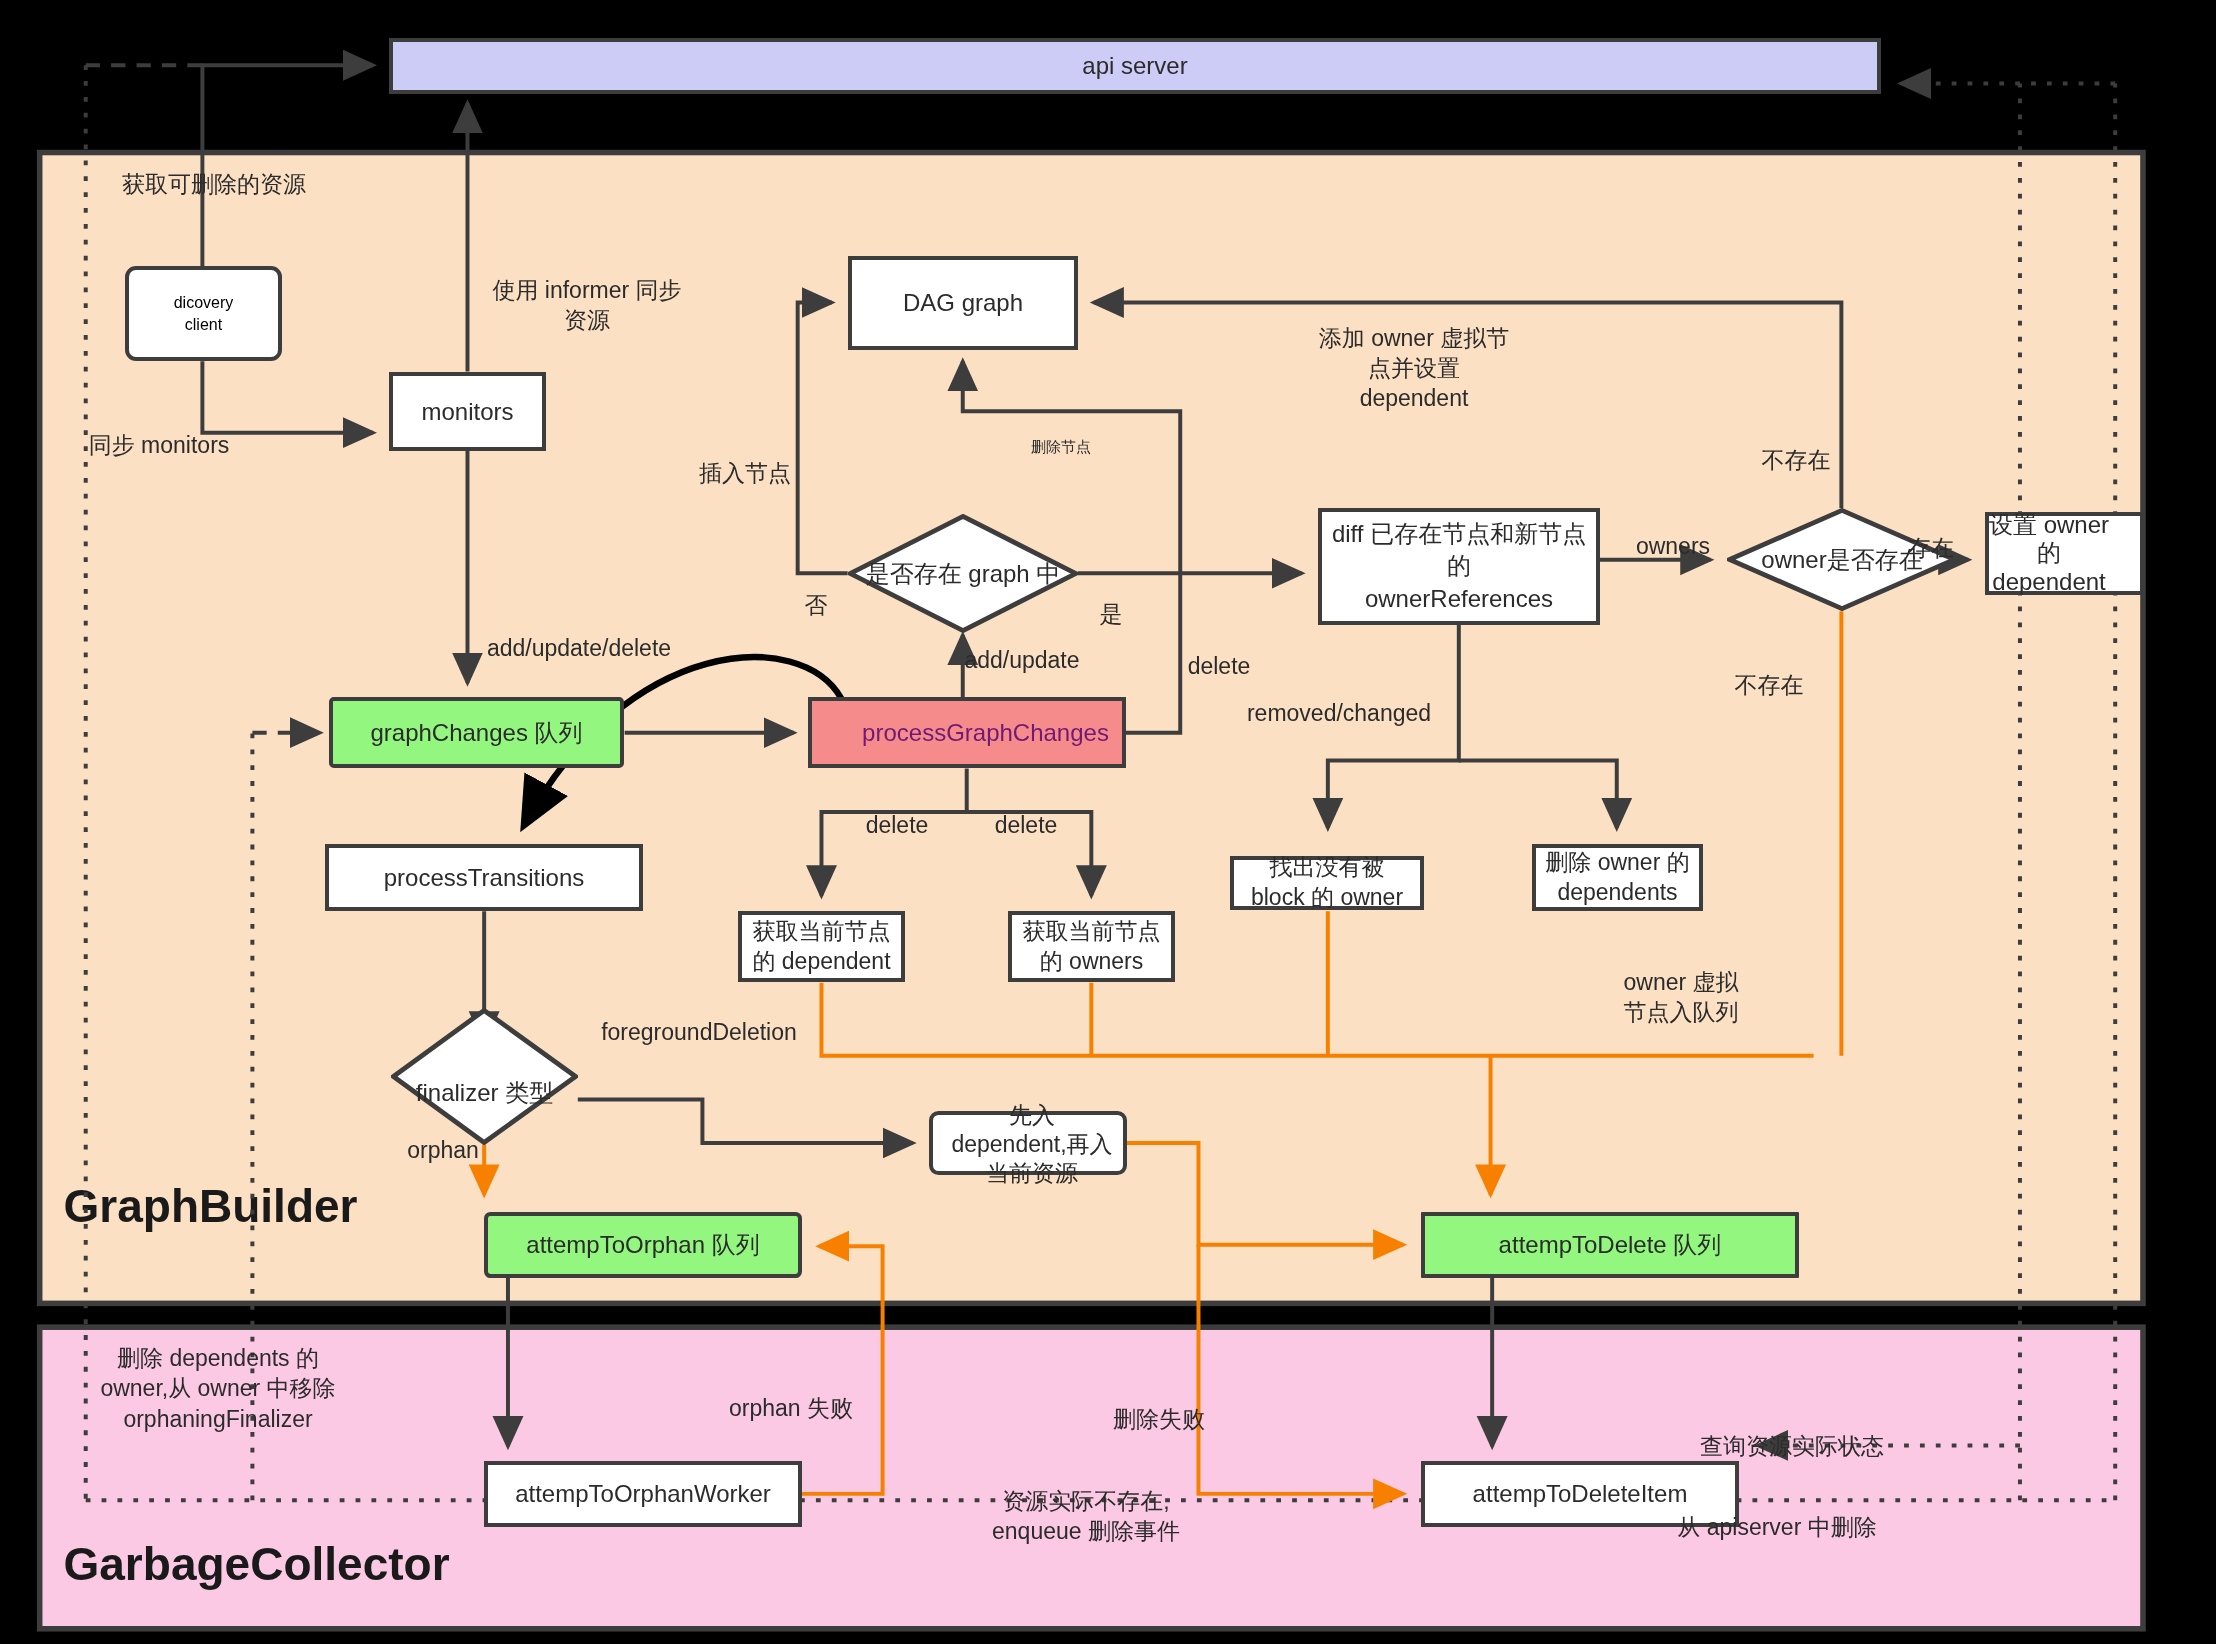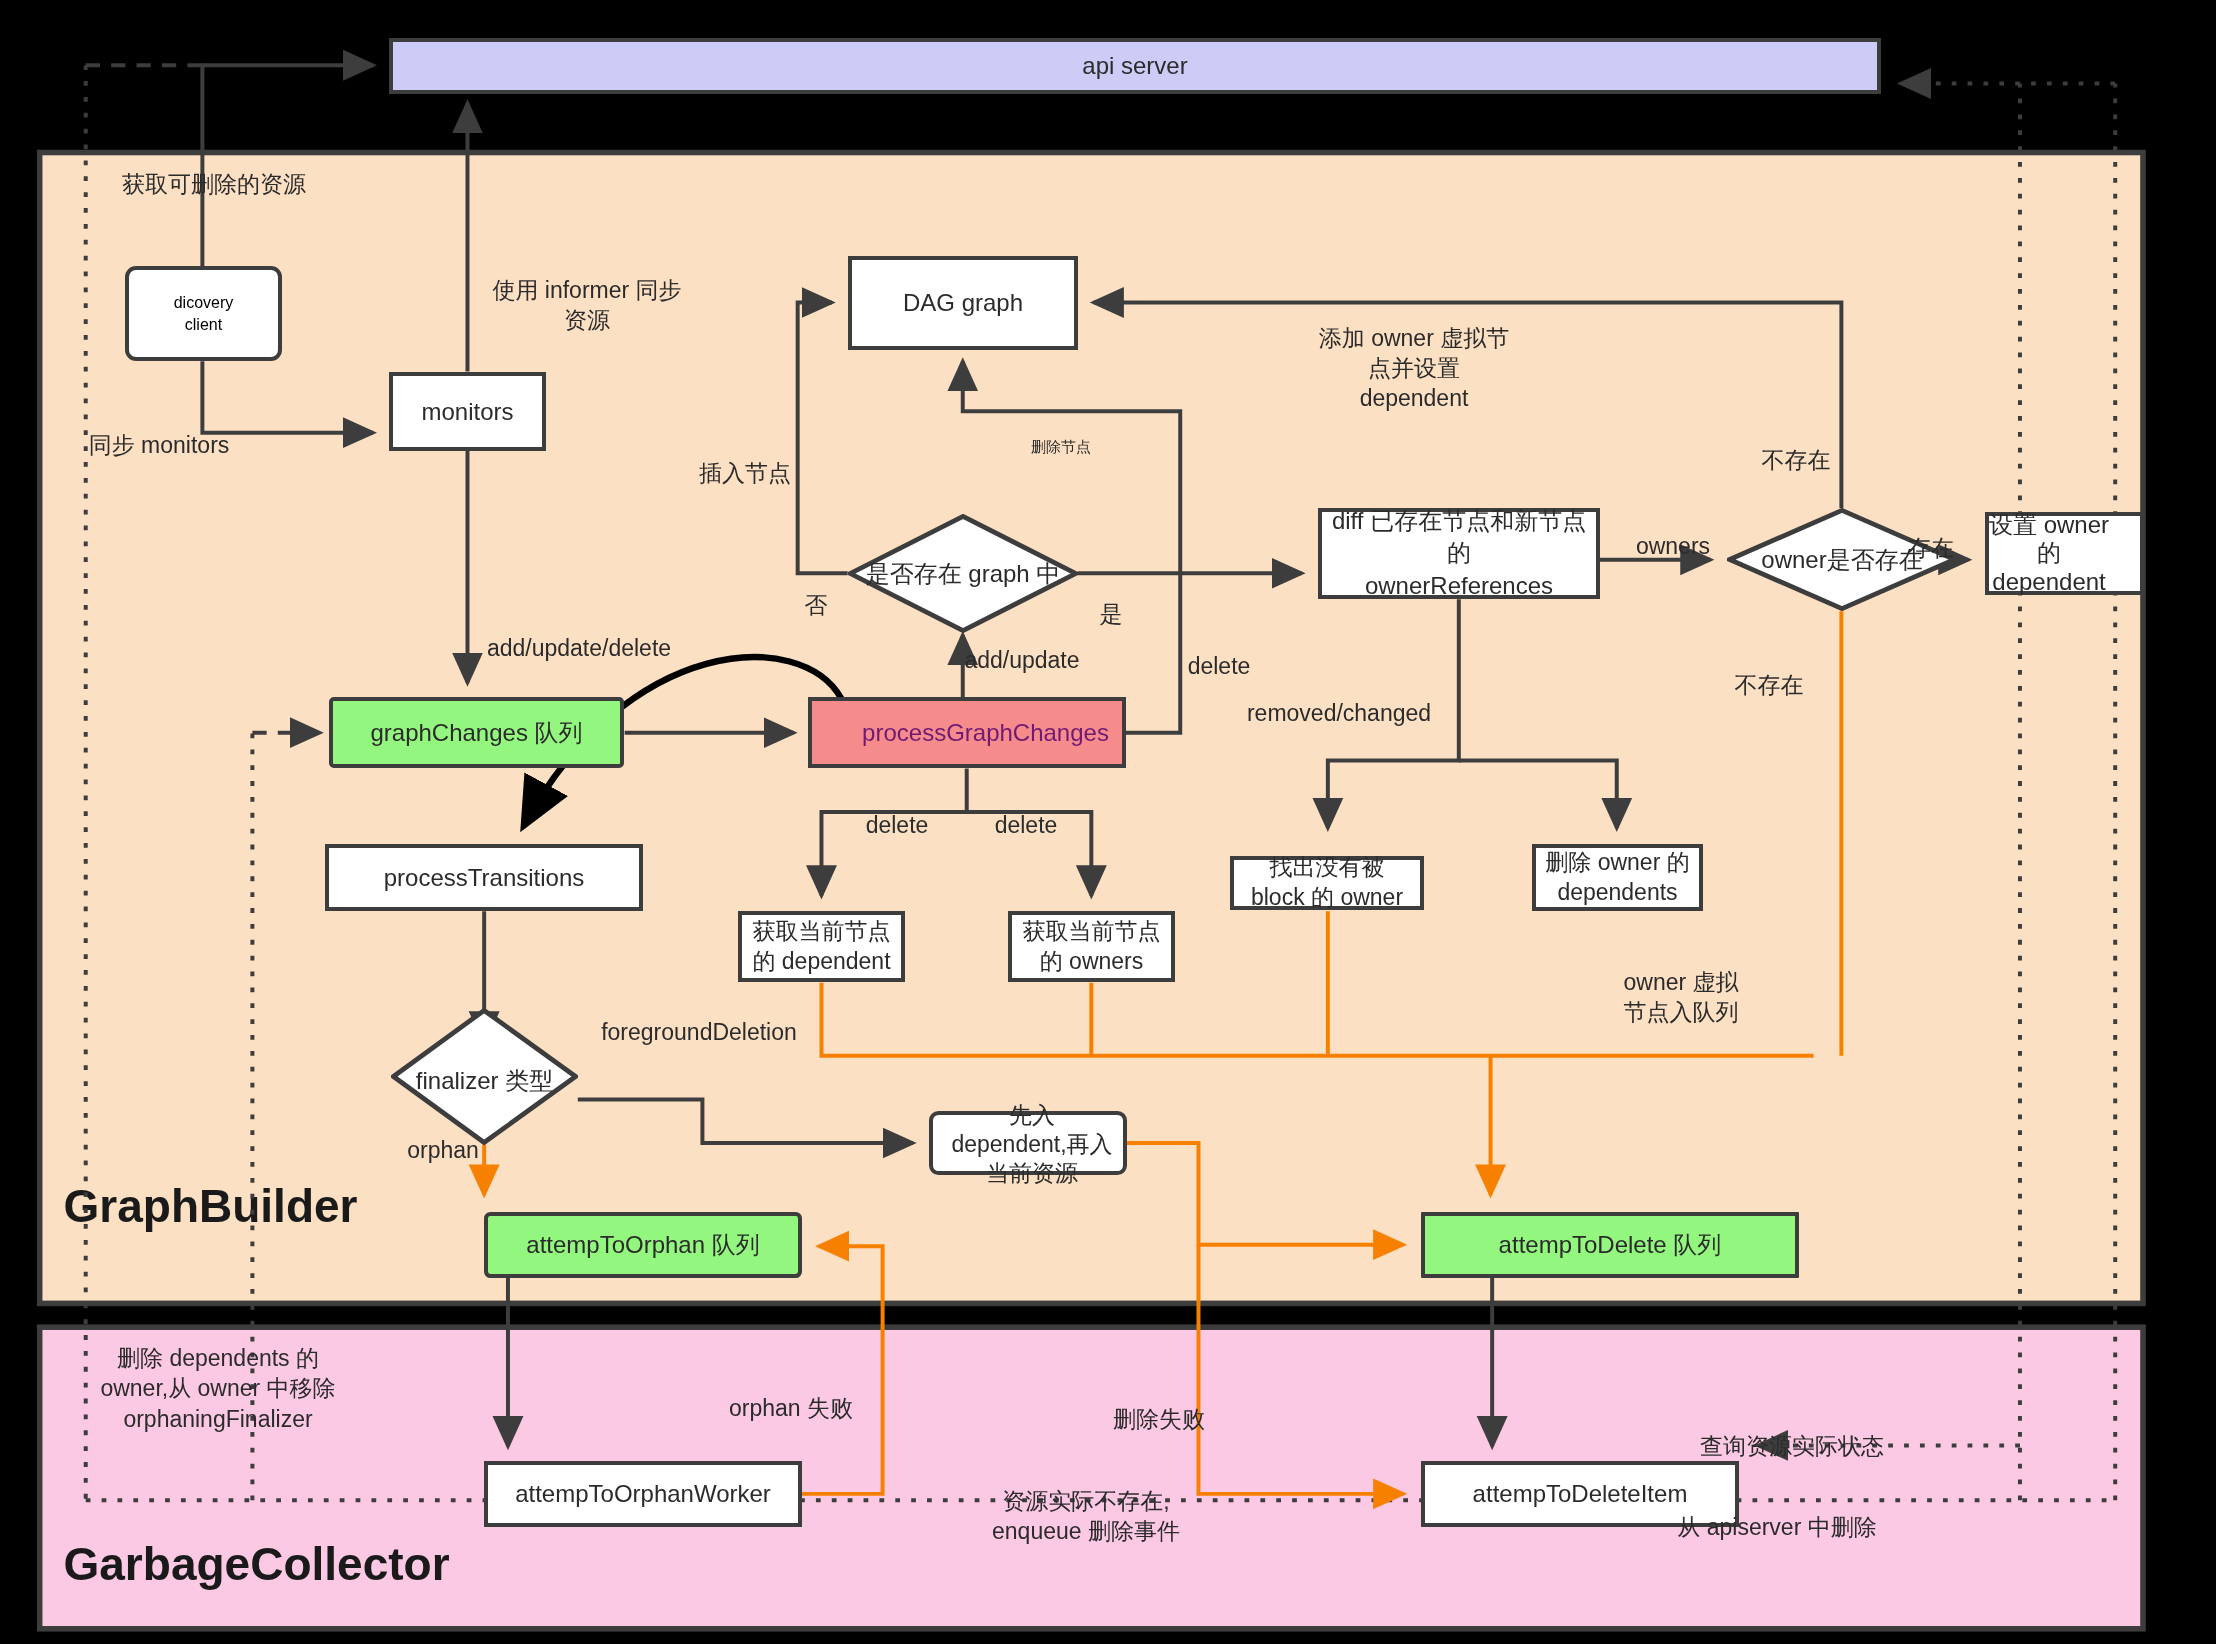--- a/index.html
+++ b/index.html
@@ -135,21 +135,21 @@
 
   <div class="node" style="position:absolute;left:848px;top:514px;width:230px;height:119px;">
     <svg width="230" height="119" style="position:absolute;left:0;top:0;" viewBox="0 0 290 150">
       <polygon points="145,3 287,75 145,147 3,75" fill="#fff" stroke="#3d3d3d" stroke-width="6"></polygon>
     </svg>
     <div style="position:absolute;left:-32px;top:0;width:294px;height:119px;display:flex;align-items:center;justify-content:center;">
       <span style="font-size:24px;color:#2b2b2b;">是否存在 graph 中</span>
     </div>
   </div>
 
-  <div class="node" style="position:absolute;left:1318px;top:508px;width:282px;height:91px;background:#fff;border:4.8px solid #3d3d3d;display:flex;align-items:center;justify-content:center;text-align:center;line-height:1.35;box-sizing:border-box;">
+  <div class="node" style="position:absolute;left:1318px;top:508px;width:282px;height:117px;background:#fff;border:4.8px solid #3d3d3d;display:flex;align-items:center;justify-content:center;text-align:center;line-height:1.35;box-sizing:border-box;">
     <span style="font-size:24px;color:#2b2b2b;white-space:pre-line;">diff 已存在节点和新节点的
 ownerReferences</span>
   </div>
 
   <div class="node" style="position:absolute;left:1727px;top:508px;width:230px;height:103px;">
     <svg width="230" height="103" style="position:absolute;left:0;top:0;" viewBox="0 0 290 130">
       <polygon points="145,3 287,65 145,127 3,65" fill="#fff" stroke="#3d3d3d" stroke-width="6"></polygon>
     </svg>
     <div style="position:absolute;left:0;top:0;width:230px;height:103px;display:flex;align-items:center;justify-content:center;">
       <span style="font-size:24px;color:#2b2b2b;">owner是否存在</span>
@@ -191,21 +191,21 @@
 
   <div class="node" style="position:absolute;left:1532px;top:844px;width:171px;height:67px;background:#fff;border:4.8px solid #3d3d3d;display:flex;align-items:center;justify-content:center;text-align:center;line-height:1.3;box-sizing:border-box;">
     <span style="font-size:23px;color:#2b2b2b;white-space:pre-line;">删除 owner 的
 dependents</span>
   </div>
 
   <div class="node" style="position:absolute;left:391px;top:1008px;width:187px;height:137px;">
     <svg width="187" height="137" style="position:absolute;left:0;top:0;" viewBox="0 0 235 172">
       <polygon points="117,3 232,86 117,169 3,86" fill="#fff" stroke="#3d3d3d" stroke-width="6"></polygon>
     </svg>
-    <div style="position:absolute;left:0;top:4px;width:187px;height:137px;display:flex;align-items:center;justify-content:center;">
+    <div style="position:absolute;left:0;top:16px;width:187px;height:137px;display:flex;align-items:center;justify-content:center;">
       <span style="font-size:24px;color:#2b2b2b;">finalizer 类型</span>
     </div>
   </div>
 
   <div class="node" style="position:absolute;left:929px;top:1111px;width:198px;height:64px;background:#fff;border:4.8px solid #3d3d3d;border-radius:9.5px;box-sizing:border-box;">
     <div style="position:absolute;left:-24px;top:-14.3px;width:246px;text-align:center;line-height:1.26;">
       <span style="font-size:23px;color:#2b2b2b;white-space:pre-line;">先入
 dependent,再入
 当前资源</span>
     </div>

